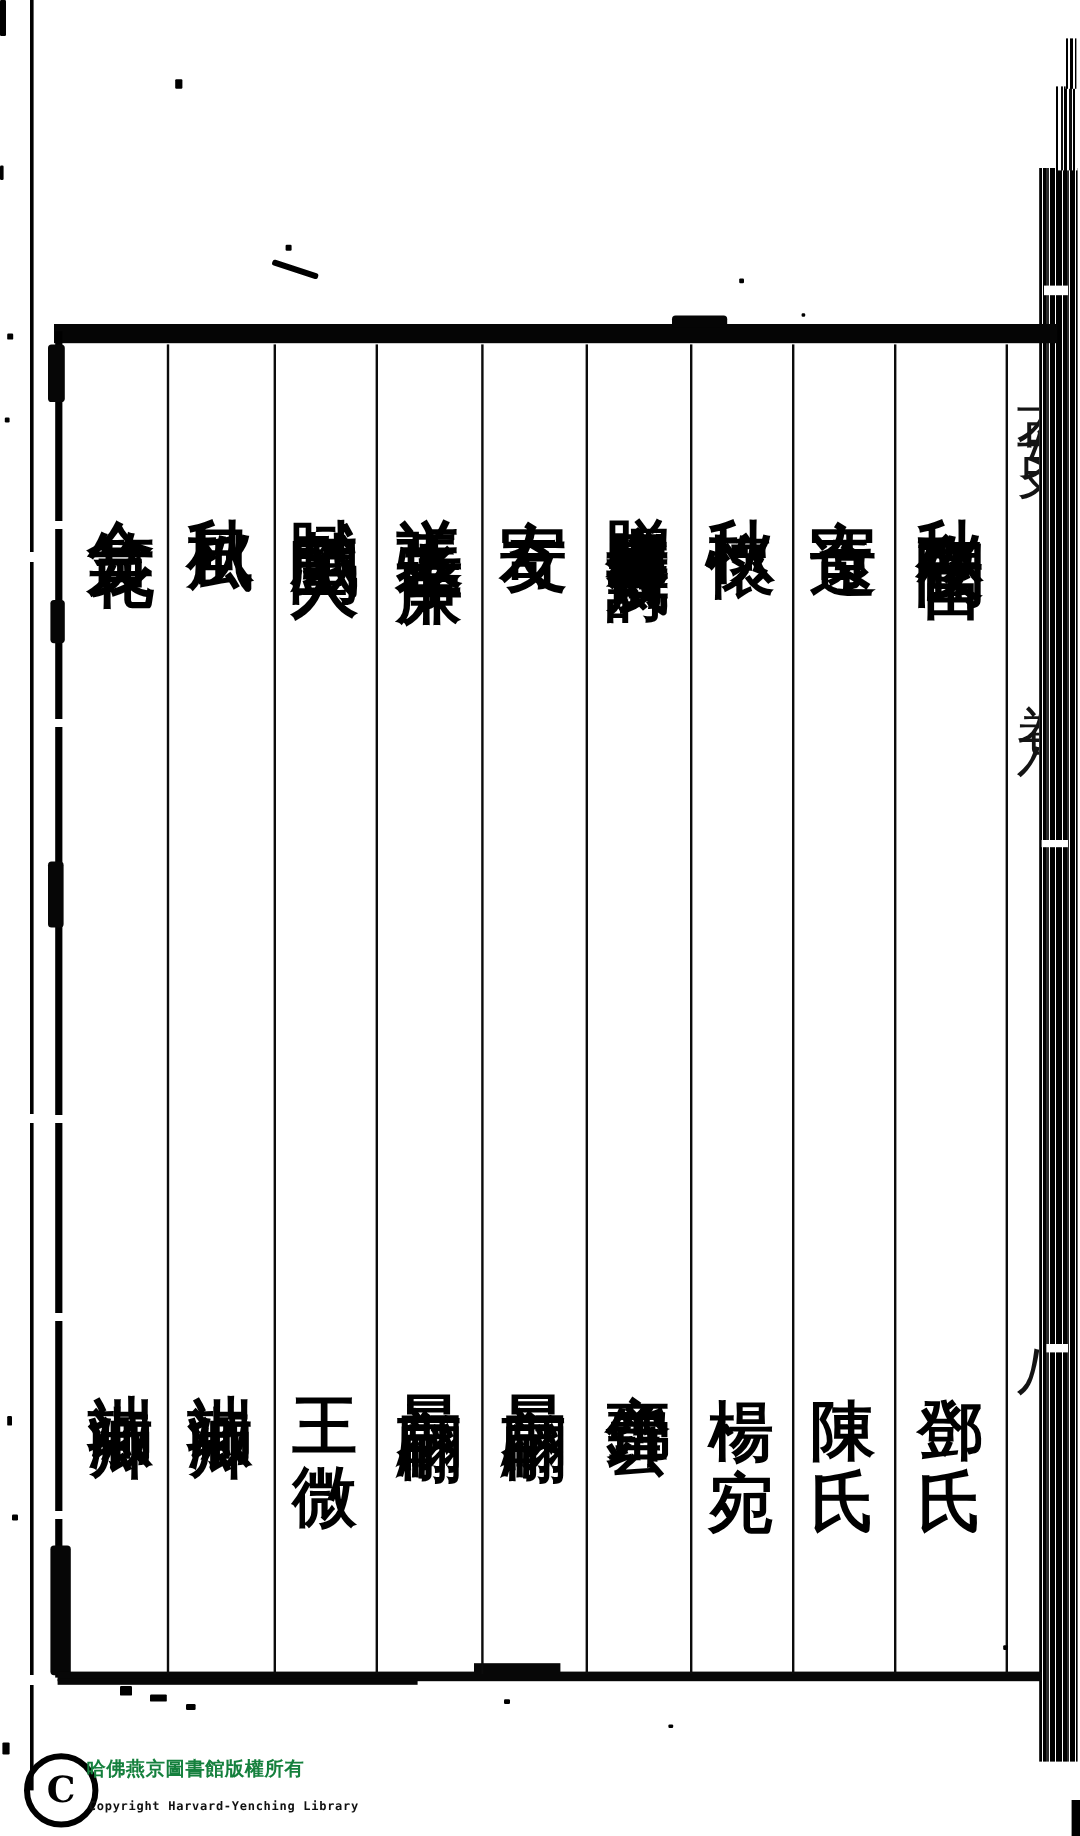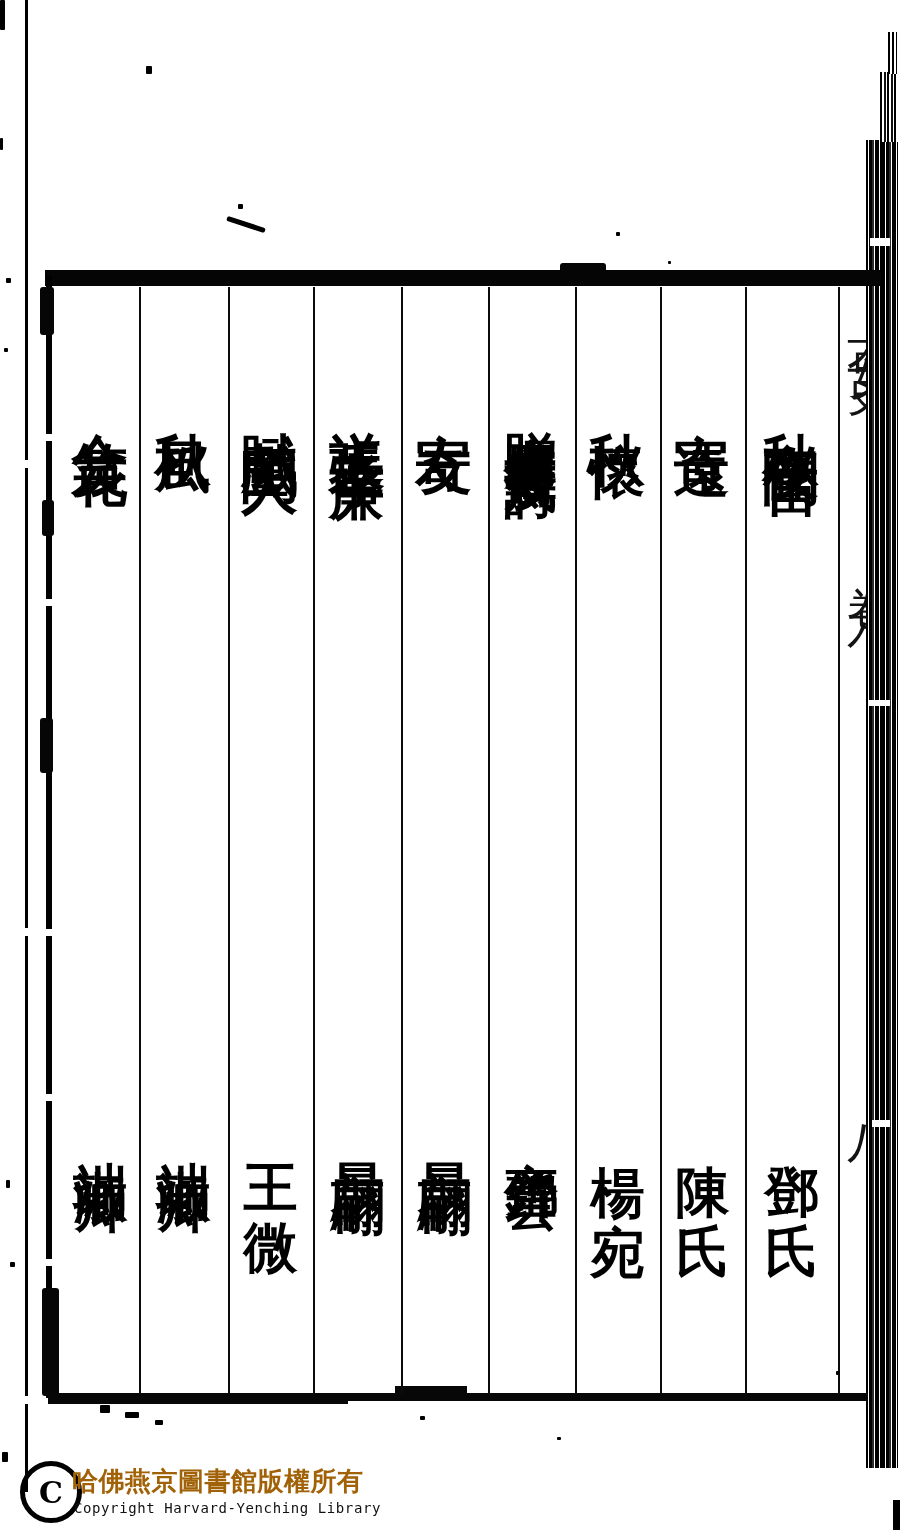--- a/index.html
+++ b/index.html
@@ -42,24 +42,24 @@
   
   .page-edge{position:absolute;left:25px;top:0;width:3px;height:1492px;
       background:repeating-linear-gradient(180deg,#000 0 460px,rgba(255,255,255,.9) 460px 468px);}
   
   .speck{position:absolute;background:#000;border-radius:1px;}
   .dash{position:absolute;background:#000;transform:rotate(18deg);border-radius:2px;}
   
   .cstamp-circle{position:absolute;left:20px;top:1461px;width:52px;height:52px;border:5px solid #000;
       border-radius:50%;display:flex;align-items:center;justify-content:center;
       font-family:"DejaVu Serif",serif;font-weight:bold;font-size:30px;color:#000;}
-  .cstamp-cn{position:absolute;left:72px;top:1464px;font-size:26px;font-weight:700;
-      letter-spacing:0.5px;color:#a16207;}
+  .cstamp-cn{position:absolute;left:72px;top:1464px;font-size:16px;font-weight:700;
+      letter-spacing:0.5px;color:#15803d;}
   .cstamp-en{position:absolute;left:74px;top:1500px;font-family:"DejaVu Sans Mono",monospace;
-      font-weight:normal;font-size:14px;letter-spacing:.6px;color:#111;}
+      font-weight:bold;font-size:10px;letter-spacing:.6px;color:#111;}
 </style>
 </head>
 <body>
 
 <div id="scan">
 
   <div class="page-edge"></div>
   <div class="speck" style="left:0;top:0;width:5px;height:30px;"></div>
   <div class="speck" style="left:0;top:138px;width:3px;height:12px;"></div>
 

